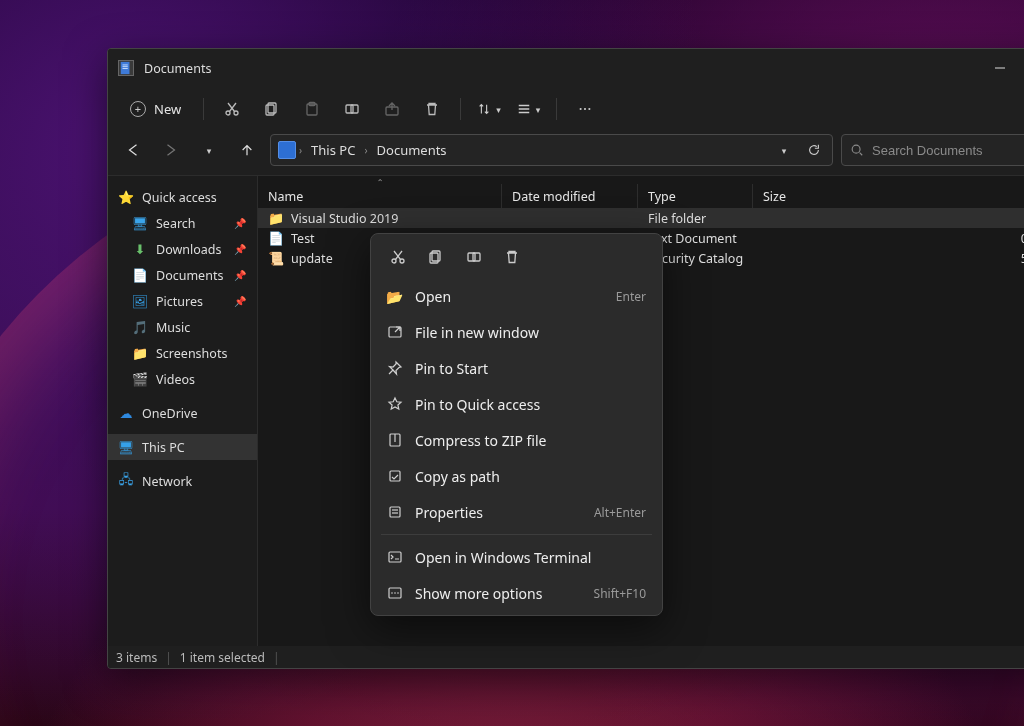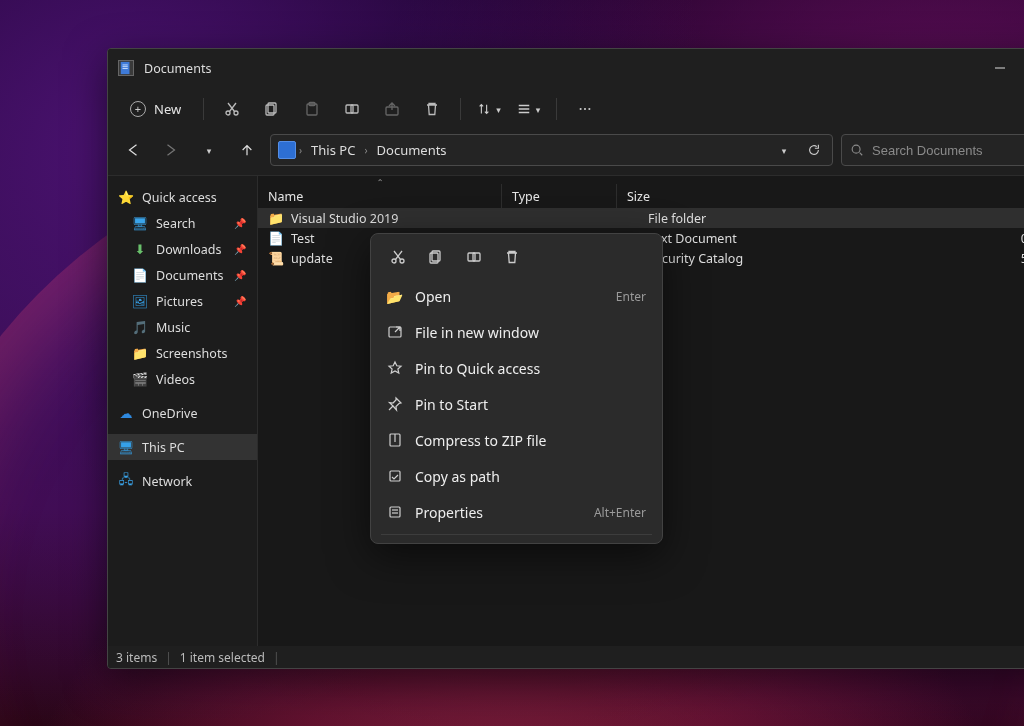--- a/index.html
+++ b/index.html
@@ -332,20 +332,23 @@
     <div class="content">
       <div class="caret-row" style="display:flex;height:8px;">
         <div style="width:244px;display:flex;justify-content:center;">
             <span style="font-size:8px;color:#aaa">⌃</span>
           </div>
       </div>
       <div class="col-header">
         <div class="col c-name">
             <span>Name</span>
           </div>
+        <div class="col c-date">
+            <span>Date modified</span>
+          </div>
         <div class="col c-type">
             <span>Type</span>
           </div>
         <div class="col c-size">
             <span>Size</span>
           </div>
       </div>
       <div class="rows" id="rows">
           <div class="row selected">
             <div class="cell c-name">
@@ -436,32 +439,32 @@
             <svg width="16" height="16" viewBox="0 0 16 16" stroke="#cfcfcf" fill="none" stroke-width="1.2">
               <rect x="2" y="3" width="12" height="10" rx="1"></rect>
               <path d="M9 3l4 0 0 4M13 3l-5 5"></path>
             </svg>
           </span>
           <span>File in new window</span>
         </div>
         <div class="ctx-item">
           <span class="mi-icon">
             <svg width="16" height="16" viewBox="0 0 16 16" stroke="#cfcfcf" fill="none" stroke-width="1.2">
+              <path d="M9 2l5 5-2 .5-3 3 .5 3.5L6 10l-4 4 4-4L2.5 6.5 6 7l3-3z"></path>
+            </svg>
+          </span>
+          <span>Pin to Start</span>
+        </div>
+        <div class="ctx-item">
+          <span class="mi-icon">
+            <svg width="16" height="16" viewBox="0 0 16 16" stroke="#cfcfcf" fill="none" stroke-width="1.2">
               <path d="M8 2l1.8 3.8 4.2.4-3.1 2.8.9 4.1L8 11l-3.8 2.1.9-4.1L2 6.2l4.2-.4z"></path>
             </svg>
           </span>
           <span>Pin to Quick access</span>
-        </div>
-        <div class="ctx-item">
-          <span class="mi-icon">
-            <svg width="16" height="16" viewBox="0 0 16 16" stroke="#cfcfcf" fill="none" stroke-width="1.2">
-              <path d="M9 2l5 5-2 .5-3 3 .5 3.5L6 10l-4 4 4-4L2.5 6.5 6 7l3-3z"></path>
-            </svg>
-          </span>
-          <span>Pin to Start</span>
         </div>
         <div class="ctx-item">
           <span class="mi-icon">
             <svg width="16" height="16" viewBox="0 0 16 16" stroke="#cfcfcf" fill="none" stroke-width="1.2">
               <rect x="3" y="2" width="10" height="12" rx="1"></rect>
               <line x1="8" y1="2" x2="8" y2="10"></line>
             </svg>
           </span>
           <span>Compress to ZIP file</span>
         </div>
@@ -481,16 +484,37 @@
               <line x1="5" y1="6" x2="11" y2="6"></line>
               <line x1="5" y1="9" x2="11" y2="9"></line>
             </svg>
           </span>
           <span>Properties</span>
           <span class="shortcut">Alt+Enter</span>
         </div>
       </div>
     <div class="ctx-divider"></div>
     <div id="ctx-footer">
+        <div class="ctx-item">
+          <span class="mi-icon">
+            <svg width="16" height="16" viewBox="0 0 16 16" stroke="#cfcfcf" fill="none" stroke-width="1.2">
+              <rect x="2" y="3" width="12" height="10" rx="1"></rect>
+              <path d="M4 6l2 2-2 2M8 10h4"></path>
+            </svg>
+          </span>
+          <span>Open in Windows Terminal</span>
+        </div>
+        <div class="ctx-item">
+          <span class="mi-icon">
+            <svg width="16" height="16" viewBox="0 0 16 16" stroke="#cfcfcf" fill="none" stroke-width="1.2">
+              <rect x="2" y="3" width="12" height="10" rx="1"></rect>
+              <circle cx="5" cy="8" r="0.8" fill="#cfcfcf" stroke="none"></circle>
+              <circle cx="8" cy="8" r="0.8" fill="#cfcfcf" stroke="none"></circle>
+              <circle cx="11" cy="8" r="0.8" fill="#cfcfcf" stroke="none"></circle>
+            </svg>
+          </span>
+          <span>Show more options</span>
+          <span class="shortcut">Shift+F10</span>
+        </div>
       </div>
   </div>
 
 </div>
 
 </body></html>

